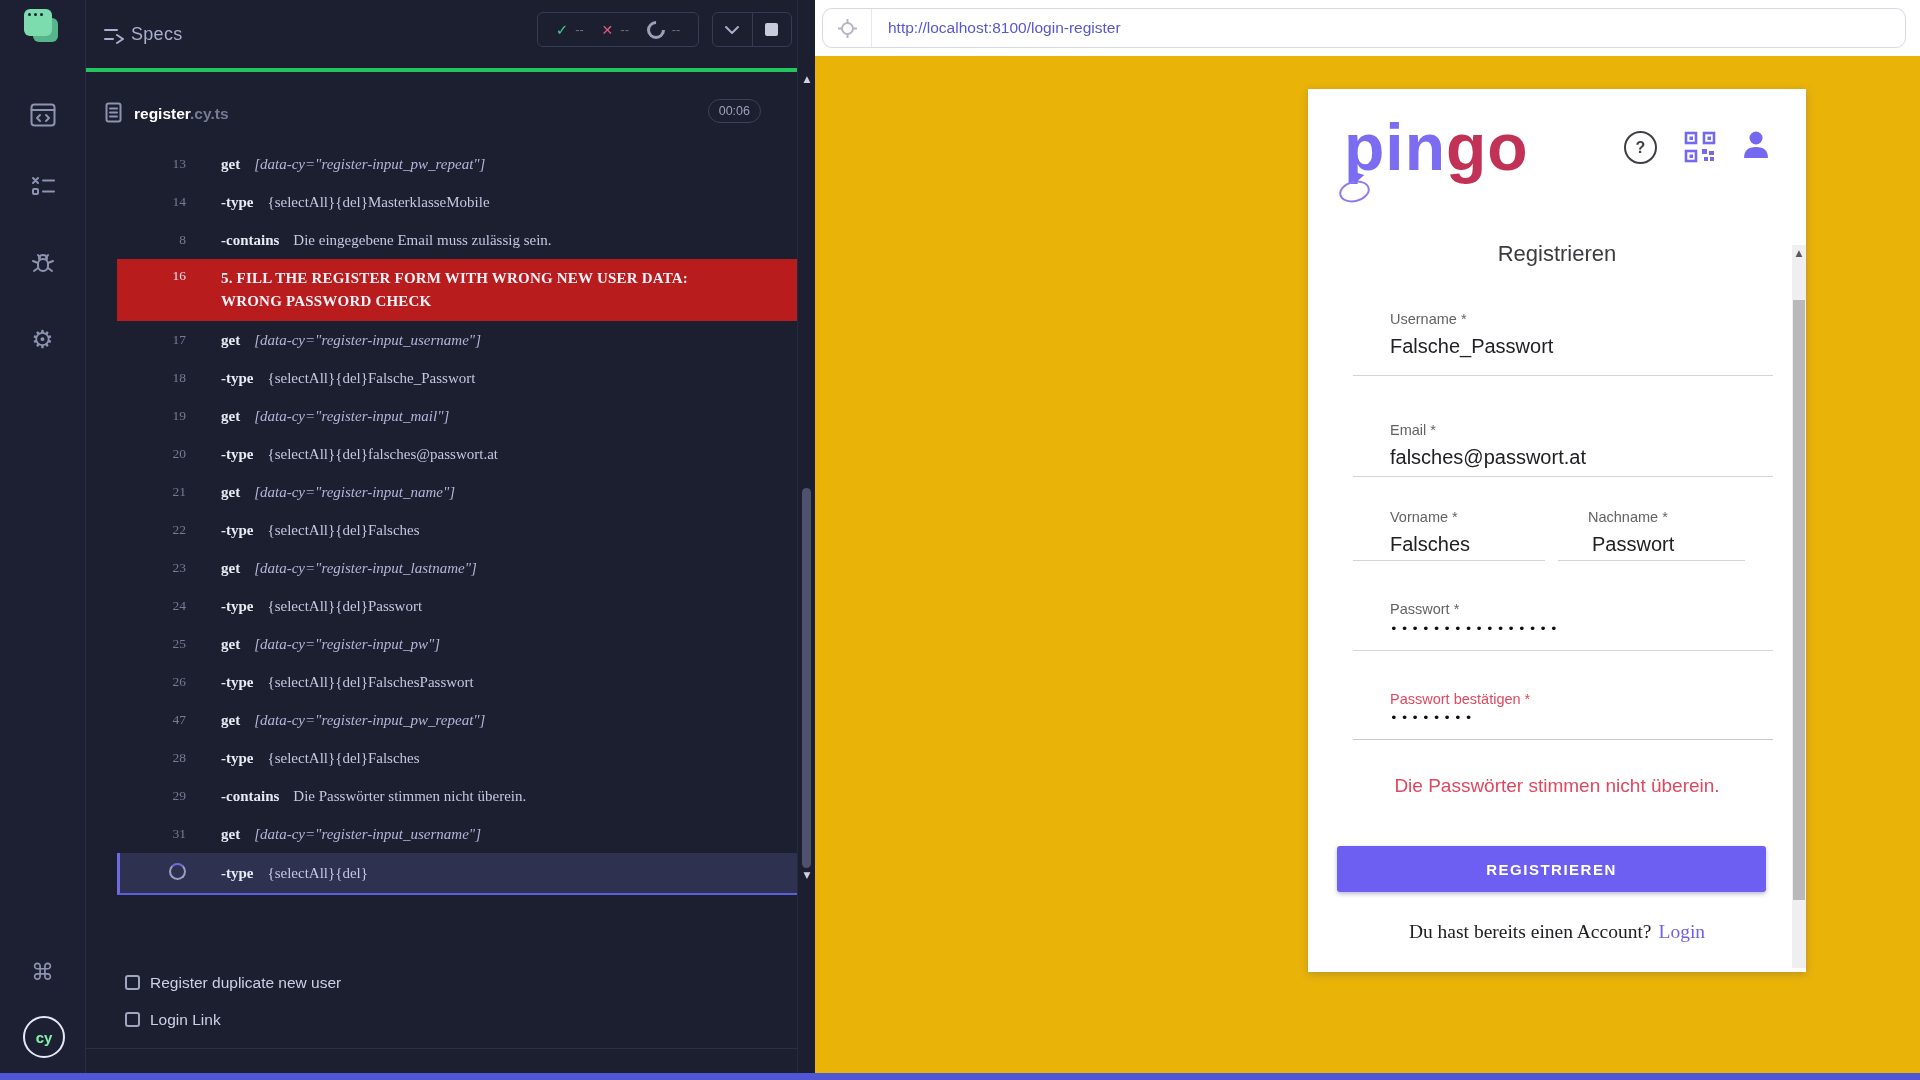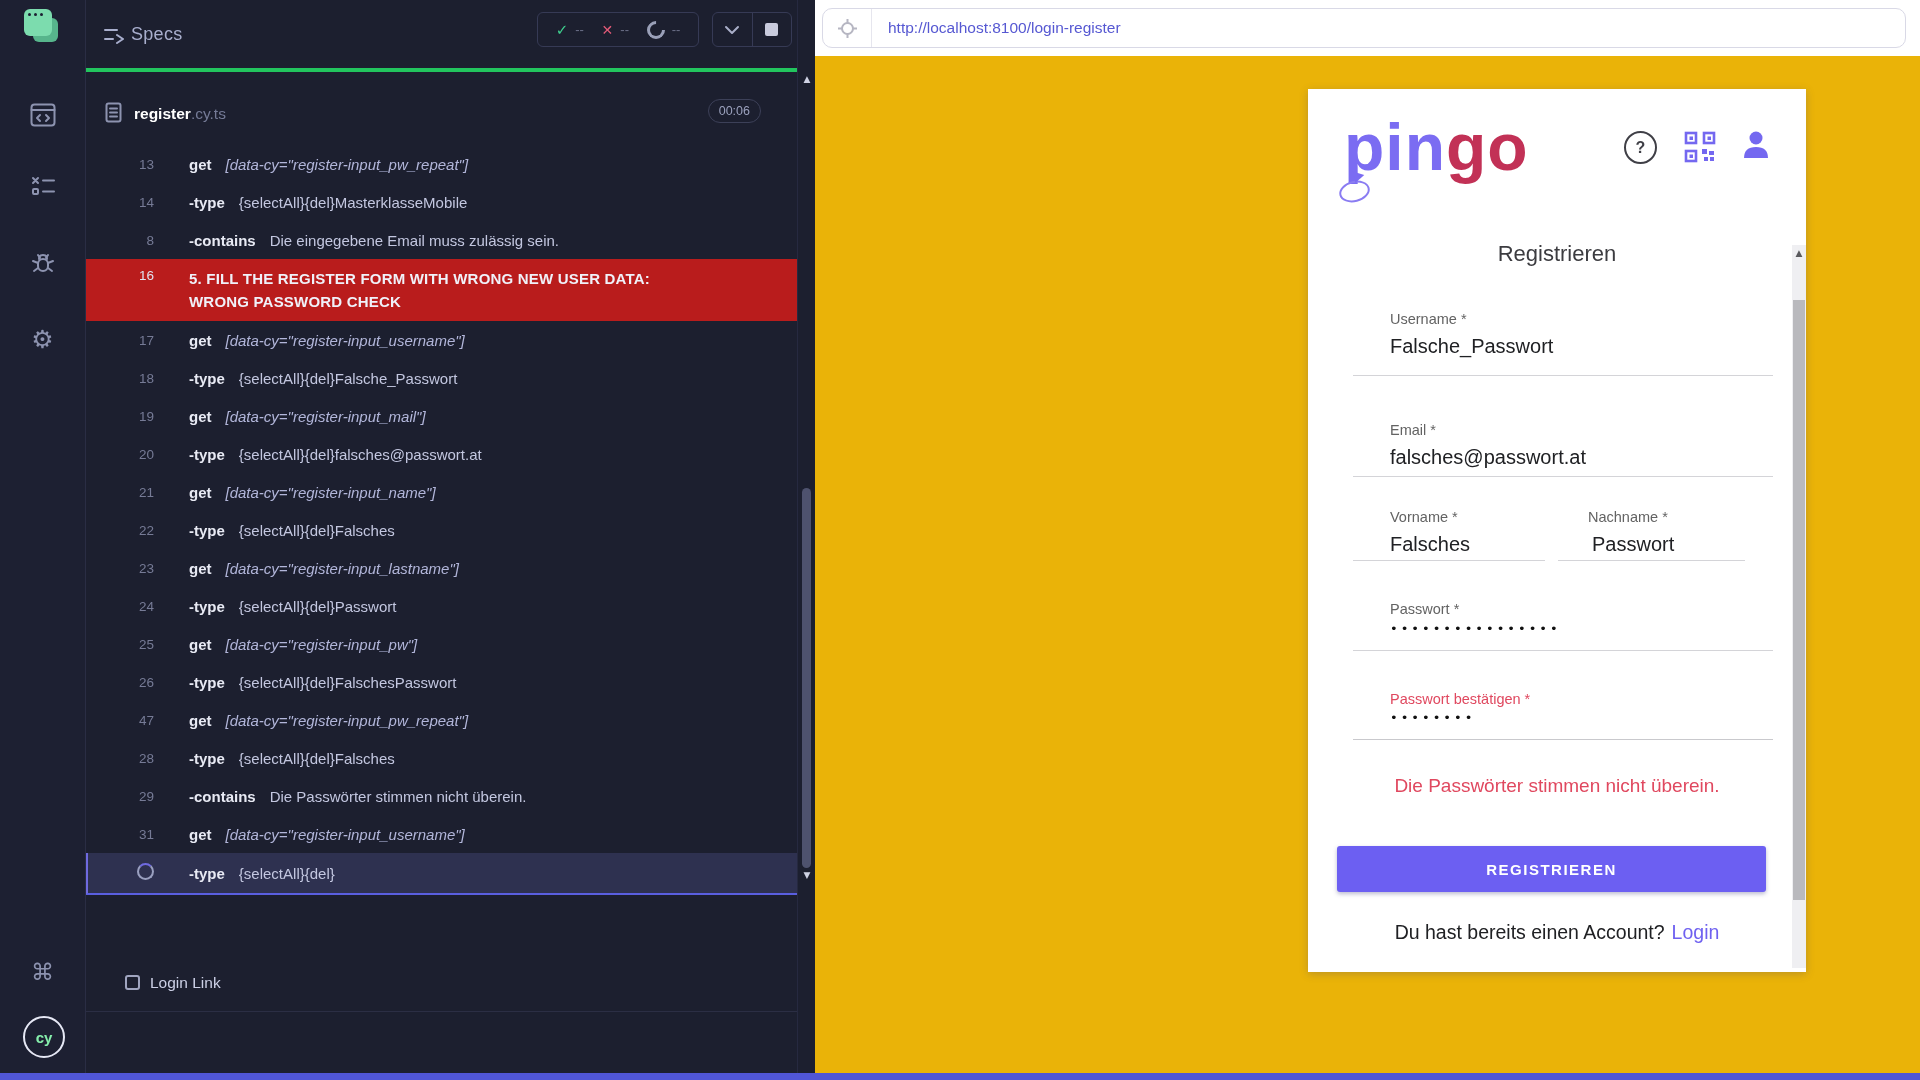--- a/index.html
+++ b/index.html
@@ -1,19 +1,19 @@
 <!DOCTYPE html>
 <html><head>
 <meta charset="utf-8">
 <style>
   html,body{margin:0;padding:0;background:#0f1120;}
   body{width:1920px;height:1080px;position:relative;overflow:hidden;
        font-family:"Liberation Sans",sans-serif;-webkit-font-smoothing:antialiased;}
   .glyph{font-family:"DejaVu Sans",sans-serif;}
-  .mono{font-family:Liberation Sans, sans-serif;}
+  .mono{font-family:Liberation Serif, serif;padding-left:32px;}
 
   
   #sidebar{position:absolute;left:0;top:0;width:85px;height:1080px;background:#1d2032;
            border-right:1px solid #2a2d44;z-index:6;}
   .sb-item{position:absolute;left:0;width:85px;height:52px;display:flex;align-items:center;justify-content:center;cursor:pointer;}
   .cy-logo-wrap{position:absolute;left:24px;top:9px;width:38px;height:36px;}
   .cy-logo-back{position:absolute;left:9px;top:9px;width:25px;height:24px;background:#57b58c;border-radius:6px;}
   .cy-logo-front{position:absolute;left:0;top:0;width:28px;height:27px;background:#7cdcae;border-radius:6px;}
   .cy-logo-front i{position:absolute;top:4px;width:3px;height:3px;border-radius:50%;background:#1d2032;}
   .sb-svg{stroke:#8d93b0;fill:none;stroke-width:2;stroke-linecap:round;stroke-linejoin:round;}
@@ -35,21 +35,21 @@
   .ring{width:12px;height:12px;border-radius:50%;border:3px solid #9aa0b8;border-top-color:transparent;
         transform:rotate(45deg);display:inline-block;}
   #run-controls{position:absolute;left:627px;top:12px;width:78px;height:33px;border:1px solid #363a55;border-radius:6px;display:flex;}
   #run-controls .cell{flex:1;display:flex;align-items:center;justify-content:center;cursor:pointer;}
   #run-controls .cell+ .cell{border-left:1px solid #363a55;}
   .stop-square{width:13px;height:13px;background:#c9cbdd;border-radius:2px;}
 
   #spec-row{position:absolute;left:0;top:88px;width:712px;height:52px;display:flex;align-items:center;cursor:pointer;}
   #spec-row .doc{margin-left:20px;}
   #spec-name{margin-left:12px;font-size:15.5px;color:#fff;font-weight:bold;}
-  #spec-ext{font-weight:normal;color:#757b97;}
+  #spec-ext{font-weight:bold;color:#757b97;}
   #spec-duration{position:absolute;right:36px;top:11px;border:1px solid #3c4058;border-radius:12px;
                  color:#9ba1bd;font-size:12.5px;padding:4px 10px;}
 
   #command-log{position:absolute;left:0;top:145px;width:712px;}
   .log-row{display:flex;align-items:center;min-height:38px;font-size:15px;cursor:pointer;}
   .log-row .num{width:69px;flex:none;text-align:right;color:#767b96;font-size:13.5px;}
   .log-row .cmd{margin-left:35px;font-weight:bold;color:#e8eaf4;white-space:pre;}
   .log-row .arg{margin-left:14px;color:#c3c7e0;white-space:pre;}
   .log-row .arg.sel{font-style:italic;color:#b2b6da;}
   .log-row.section{background:#b91c1c;align-items:flex-start;padding:8px 0 8px 0;}
@@ -97,21 +97,21 @@
   .field-label{position:absolute;left:82px;font-size:14.5px;color:#636363;}
   .field-value{position:absolute;left:82px;font-size:20px;color:#202124;cursor:text;}
   .field-line{position:absolute;left:45px;width:420px;height:1px;background:#d4d4d8;}
   .bullets{font-family:"DejaVu Sans",sans-serif;font-size:13px;letter-spacing:3px;color:#111;}
   .red{color:#e0485f !important;}
 
   #error-msg{position:absolute;left:0;top:686px;width:498px;text-align:center;font-size:19px;color:#e0485f;}
   #register-btn{position:absolute;left:29px;top:757px;width:429px;height:46px;background:#6c5ff2;border:none;border-radius:3px;
                 color:#fff;font-size:15px;font-weight:bold;letter-spacing:1.5px;cursor:pointer;
                 box-shadow:0 2px 4px rgba(60,60,120,.35);font-family:"Liberation Sans",sans-serif;}
-  #footer-line{position:absolute;left:0;top:832px;width:498px;text-align:center;font-size:19.5px;color:#202124;}
+  #footer-line{position:absolute;left:0;top:832px;width:498px;text-align:center;font-size:19.5px;color:#202124;font-family:Liberation Serif, serif;}
   #footer-link{color:#6f61f0;margin-left:7px;cursor:pointer;}
 
   
   #card-scroll{position:absolute;left:484px;top:156px;width:14px;height:723px;background:#efeff2;}
   #card-thumb{position:absolute;left:1px;top:55px;width:12px;height:600px;background:#b9b9bd;cursor:pointer;}
   #card-up{position:absolute;left:0;top:3px;width:14px;text-align:center;color:#5a5a5e;font-size:9px;}
 
   #bottom-bar{position:absolute;left:0;top:1073px;width:1920px;height:7px;background:#5056d6;z-index:20;}
 </style>
 </head>
@@ -315,20 +315,24 @@
         <span class="arg sel">[data-cy="register-input_username"]</span>
       </div>
       <div class="log-row running">
         <span class="num"><span class="spinner"></span></span>
         <span class="cmd">-type</span>
         <span class="arg">{selectAll}{del}</span>
       </div>
     </div>
 
   <div id="pending-tests">
+      <div class="pending-row">
+        <span class="pending-box"></span>
+        <span class="pending-label">Register duplicate new user</span>
+      </div>
       <div class="pending-row">
         <span class="pending-box"></span>
         <span class="pending-label">Login Link</span>
       </div>
     </div>
 </section>
 
 <div id="rep-scroll">
   <span class="rep-arrow glyph" style="top:74px">▲</span>
   <div id="rep-thumb"></div>

